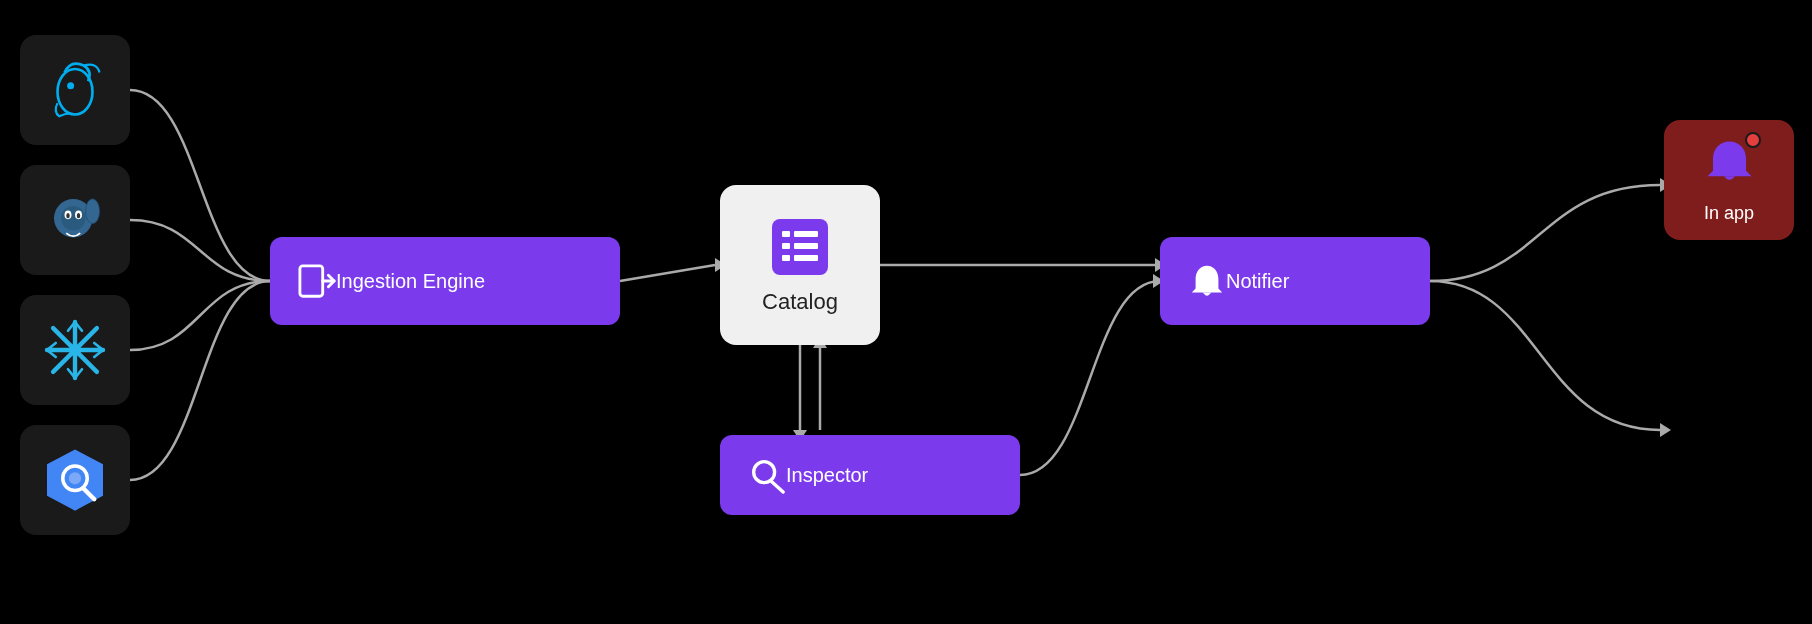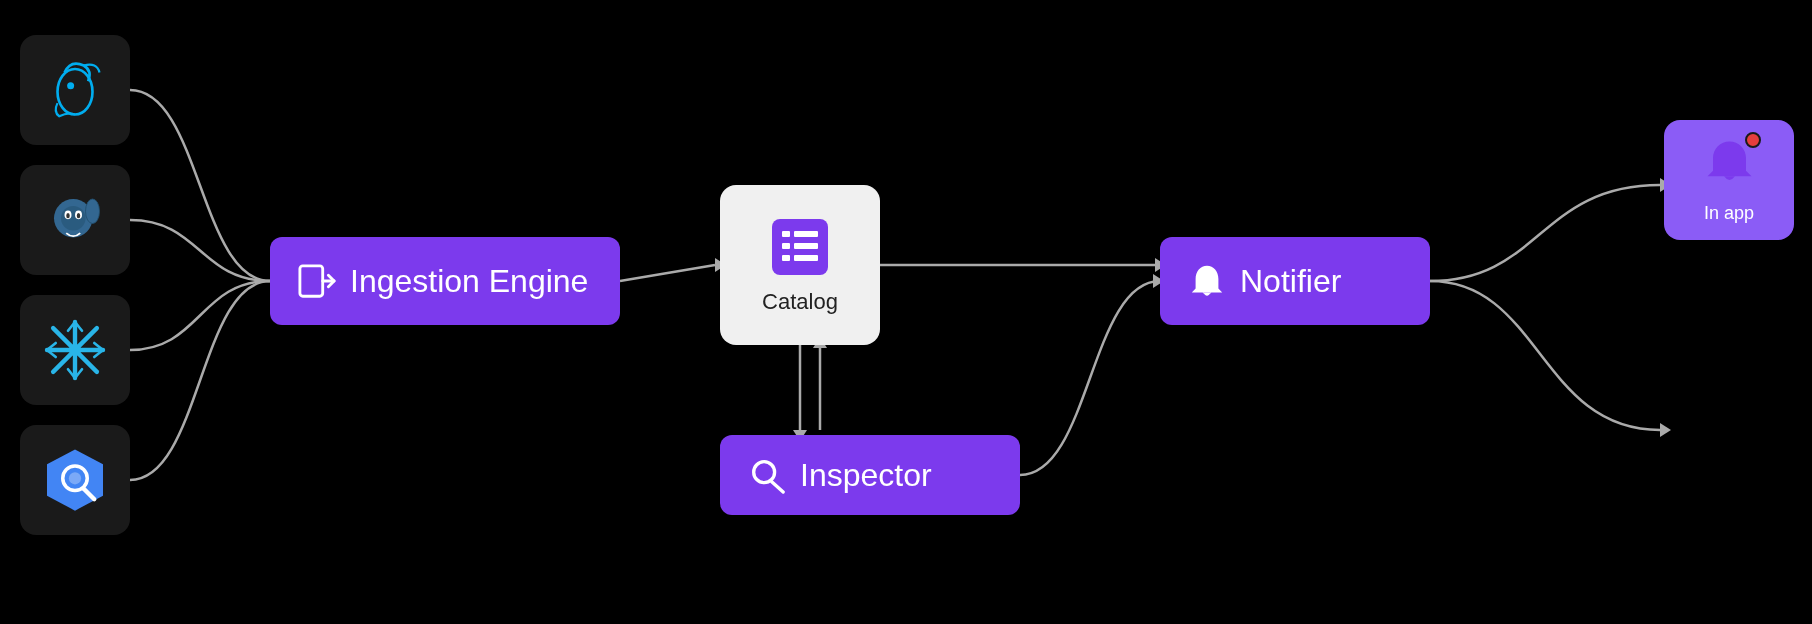--- a/index.html
+++ b/index.html
@@ -34,21 +34,21 @@
     .source-icon svg {
       width: 70px;
       height: 70px;
     }
 
     
     .dest-icon {
       position: absolute;
       width: 130px;
       height: 120px;
-      background: #8b5cf6;
+      background: #7f1d1d;
       border-radius: 16px;
       display: flex;
       flex-direction: column;
       align-items: center;
       justify-content: center;
       gap: 8px;
       right: 20px;
     }
 
     .dest-icon svg {
@@ -62,24 +62,23 @@
       font-weight: 400;
     }
 
     
     .node-box {
       position: absolute;
       background: #7c3aed;
       border-radius: 12px;
       display: flex;
       align-items: center;
-      gap: 14px;
       padding: 0 28px;
       color: #fff;
-      font-size: 32px;
+      font-size: 20px;
       font-weight: 500;
     }
 
     .node-box svg {
       width: 38px;
       height: 38px;
       flex-shrink: 0;
     }
 
     

